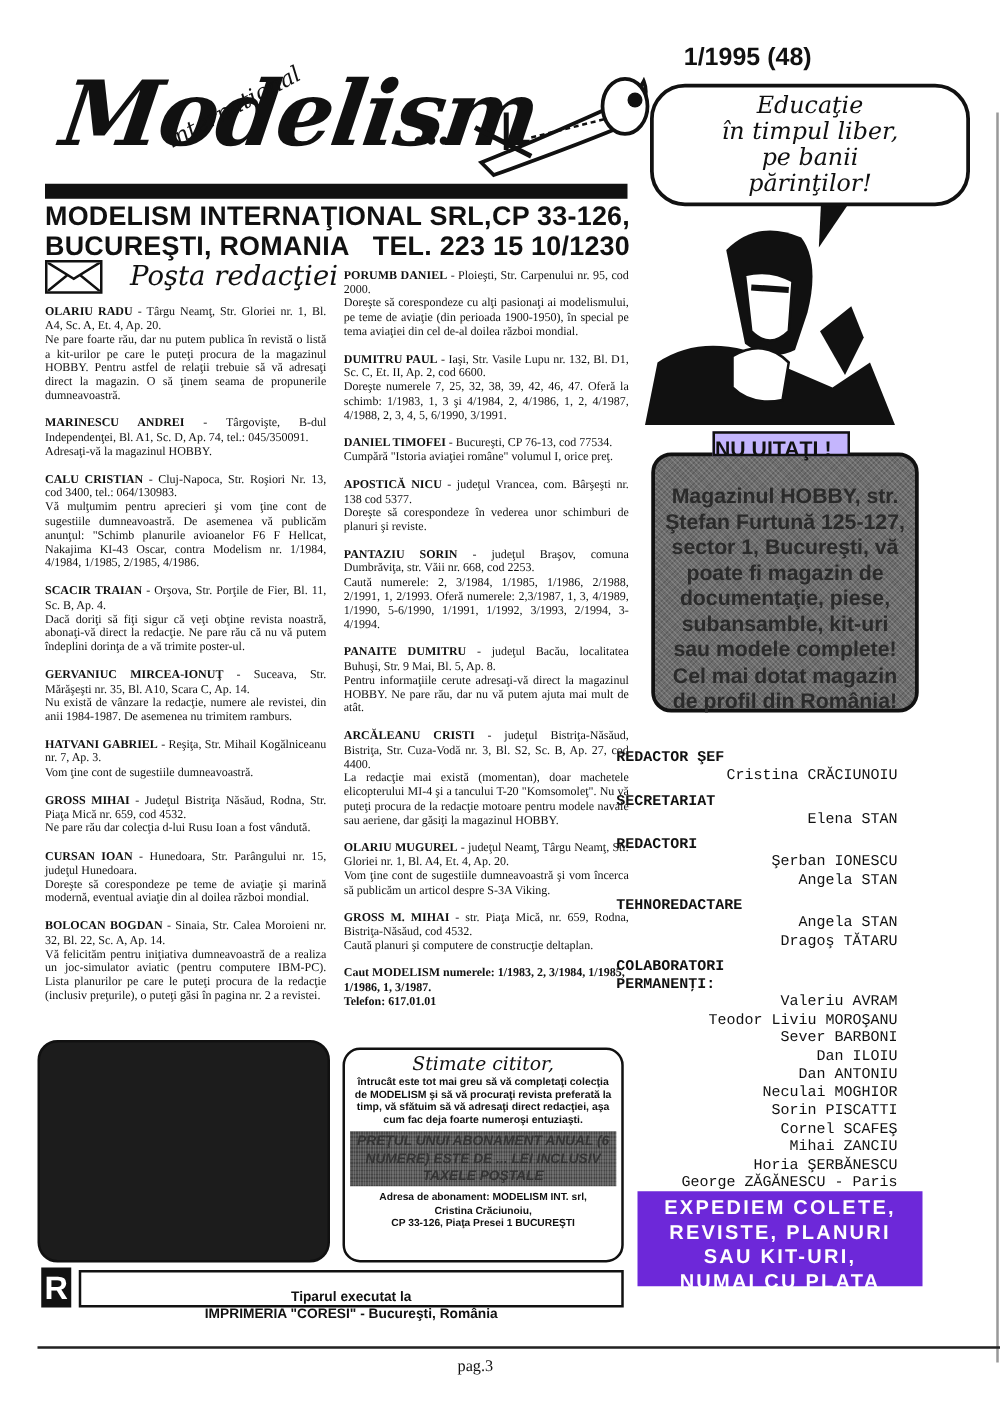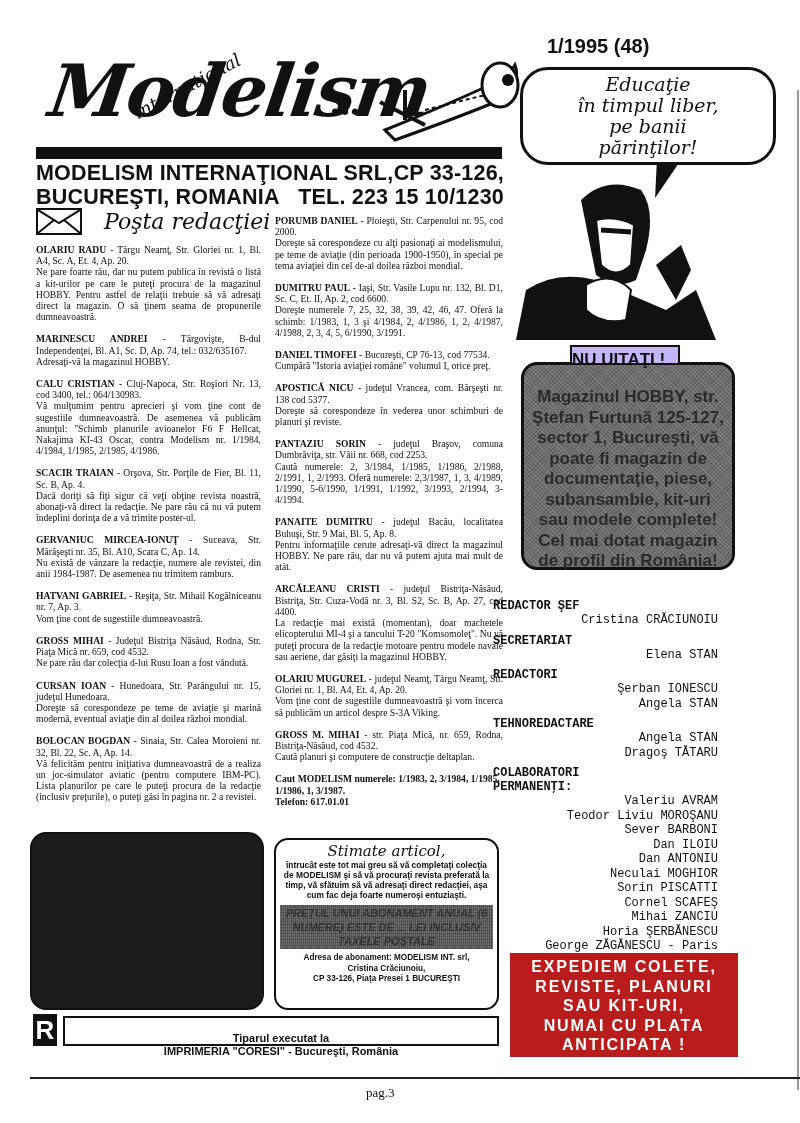--- a/index.html
+++ b/index.html
@@ -33,21 +33,21 @@
   .nu-uitati { position: absolute; left: 570px; top: 345px; width: 110px; height: 20px; border: 2px solid #111; background: #c4b5fd; font-family: "Liberation Sans", sans-serif; font-weight: bold; font-size: 17px; text-align: left; line-height: 26px; z-index: 2; }
   .hobby-box { position: absolute; left: 521px; top: 362px; width: 214px; height: 208px; border: 3px solid #111; border-radius: 16px; background: #6d6d6d;
     background-image: repeating-linear-gradient(45deg, rgba(255,255,255,0.13) 0 1px, transparent 1px 3px), repeating-linear-gradient(-45deg, rgba(0,0,0,0.15) 0 1px, transparent 1px 3px);
     padding: 22px 6px 6px; text-align: center; font-family: "Liberation Sans", sans-serif; font-weight: bold; font-size: 17px; line-height: 20.5px; color: #2a2a2a; }
 
   .staff { position: absolute; left: 493px; top: 595px; width: 225px; font-family: Liberation Mono, monospace; font-size: 12px; }
   .staff .role { font-weight: bold; font-size: 12px; line-height: 14px; margin-top: 4px; }
   .staff .person { text-align: right; line-height: 14.5px; }
   .staff .group { margin-bottom: 6px; }
 
-  .expediem { position: absolute; left: 510px; top: 953px; width: 228px; height: 104px; background: #b91c1c; color: #fff; font-family: "Liberation Sans", sans-serif; font-weight: bold; font-size: 16px; letter-spacing: 1.8px; line-height: 19.5px; text-align: center; padding-top: 4px; }
+  .expediem { position: absolute; left: 510px; top: 953px; width: 228px; height: 76px; background: #6d28d9; color: #fff; font-family: "Liberation Sans", sans-serif; font-weight: bold; font-size: 16px; letter-spacing: 1.8px; line-height: 19.5px; text-align: center; padding-top: 4px; }
 
   .dark-box { position: absolute; left: 30px; top: 832px; width: 234px; height: 178px; background: #1c1c1c; border-radius: 16px; border: 2px solid #111; }
 
   .stimate { position: absolute; left: 274px; top: 838px; width: 225px; height: 172px; border: 2px solid #111; border-radius: 14px; text-align: center; padding: 4px 6px; }
   .stimate .st-title { font-family: "DejaVu Serif", serif; font-style: italic; font-size: 15px; line-height: 15px; }
   .stimate .st-body { font-family: "Liberation Sans", sans-serif; font-weight: bold; font-size: 8.4px; line-height: 10px; margin-top: 1px; }
   .stimate .st-price { margin: 5px -2px 4px; height: 44px; background: #555;
     background-image: repeating-linear-gradient(90deg, rgba(255,255,255,0.15) 0 1px, transparent 1px 2px), repeating-linear-gradient(0deg, rgba(0,0,0,0.2) 0 1px, transparent 1px 3px);
     font-family: "Liberation Sans", sans-serif; font-weight: bold; font-style: italic; font-size: 11px; line-height: 14px; color: #333; padding-top: 1px; overflow: hidden; }
   .stimate .st-addr { font-family: "Liberation Sans", sans-serif; font-weight: bold; font-size: 8.2px; line-height: 10.5px; }
@@ -110,21 +110,21 @@
   <div class="env">
     <svg width="42" height="23" viewBox="0 0 42 23" style="position:absolute;left:0;top:0">
         <path d="M0 0 L21 13 L42 0 M0 23 L16 10 M42 23 L26 10" stroke="#111" stroke-width="2" fill="none"></path>
       </svg>
   </div>
   <span class="title">Poşta redacţiei</span>
 </div>
 
 <div class="col col-left">
   <div class="letter"><span class="name">OLARIU RADU</span><span> - Târgu Neamţ, Str. Gloriei nr. 1, Bl. A4, Sc. A, Et. 4, Ap. 20.</span><div>Ne pare foarte rău, dar nu putem publica în revistă o listă a kit-urilor pe care le puteţi procura de la magazinul HOBBY. Pentru astfel de relaţii trebuie să vă adresaţi direct la magazin. O să ţinem seama de propunerile dumneavoastră.</div></div>
-  <div class="letter"><span class="name">MARINESCU ANDREI</span><span> - Târgovişte, B-dul Independenţei, Bl. A1, Sc. D, Ap. 74, tel.: 032/635167.</span><div>Adresaţi-vă la magazinul HOBBY.</div></div>
+  <div class="letter"><span class="name">MARINESCU ANDREI</span><span> - Târgovişte, B-dul Independenţei, Bl. A1, Sc. D, Ap. 74, tel.: 045/350091.</span><div>Adresaţi-vă la magazinul HOBBY.</div></div>
   <div class="letter"><span class="name">CALU CRISTIAN</span><span> - Cluj-Napoca, Str. Roşiori Nr. 13, cod 3400, tel.: 064/130983.</span><div>Vă mulţumim pentru aprecieri şi vom ţine cont de sugestiile dumneavoastră. De asemenea vă publicăm anunţul: "Schimb planurile avioanelor F6 F Hellcat, Nakajima KI-43 Oscar, contra Modelism nr. 1/1984, 4/1984, 1/1985, 2/1985, 4/1986.</div></div>
   <div class="letter"><span class="name">SCACIR TRAIAN</span><span> - Orşova, Str. Porţile de Fier, Bl. 11, Sc. B, Ap. 4.</span><div>Dacă doriţi să fiţi sigur că veţi obţine revista noastră, abonaţi-vă direct la redacţie. Ne pare rău că nu vă putem îndeplini dorinţa de a vă trimite poster-ul.</div></div>
   <div class="letter"><span class="name">GERVANIUC MIRCEA-IONUŢ</span><span> - Suceava, Str. Mărăşeşti nr. 35, Bl. A10, Scara C, Ap. 14.</span><div>Nu există de vânzare la redacţie, numere ale revistei, din anii 1984-1987. De asemenea nu trimitem ramburs.</div></div>
   <div class="letter"><span class="name">HATVANI GABRIEL</span><span> - Reşiţa, Str. Mihail Kogălniceanu nr. 7, Ap. 3.</span><div>Vom ţine cont de sugestiile dumneavoastră.</div></div>
   <div class="letter"><span class="name">GROSS MIHAI</span><span> - Judeţul Bistriţa Năsăud, Rodna, Str. Piaţa Mică nr. 659, cod 4532.</span><div>Ne pare rău dar colecţia d-lui Rusu Ioan a fost vândută.</div></div>
   <div class="letter"><span class="name">CURSAN IOAN</span><span> - Hunedoara, Str. Parângului nr. 15, judeţul Hunedoara.</span><div>Doreşte să corespondeze pe teme de aviaţie şi marină modernă, eventual aviaţie din al doilea război mondial.</div></div>
   <div class="letter"><span class="name">BOLOCAN BOGDAN</span><span> - Sinaia, Str. Calea Moroieni nr. 32, Bl. 22, Sc. A, Ap. 14.</span><div>Vă felicităm pentru iniţiativa dumneavoastră de a realiza un joc-simulator aviatic (pentru computere IBM-PC). Lista planurilor pe care le puteţi procura de la redacţie (inclusiv preţurile), o puteţi găsi în pagina nr. 2 a revistei.</div></div>
 </div>
 
 <div class="col col-mid">
@@ -185,21 +185,21 @@
   <div>EXPEDIEM COLETE,</div>
   <div>REVISTE, PLANURI</div>
   <div>SAU KIT-URI,</div>
   <div>NUMAI CU PLATA</div>
   <div>ANTICIPATA !</div>
 </div>
 
 <div class="dark-box"></div>
 
 <div class="stimate">
-  <div class="st-title">Stimate articol,</div>
+  <div class="st-title">Stimate cititor,</div>
   <div class="st-body">întrucât este tot mai greu să vă completaţi colecţia de MODELISM şi să vă procuraţi revista preferată la timp, vă sfătuim să vă adresaţi direct redacţiei, aşa cum fac deja foarte numeroşi entuziaşti.</div>
   <div class="st-price">PREŢUL UNUI ABONAMENT ANUAL (6 NUMERE) ESTE DE ... LEI INCLUSIV TAXELE POŞTALE</div>
   <div class="st-addr">
     <div>Adresa de abonament: MODELISM INT. srl,</div>
     <div>Cristina Crăciunoiu,</div>
     <div>CP 33-126, Piaţa Presei 1 BUCUREŞTI</div>
   </div>
 </div>
 
 <div class="print-line">

